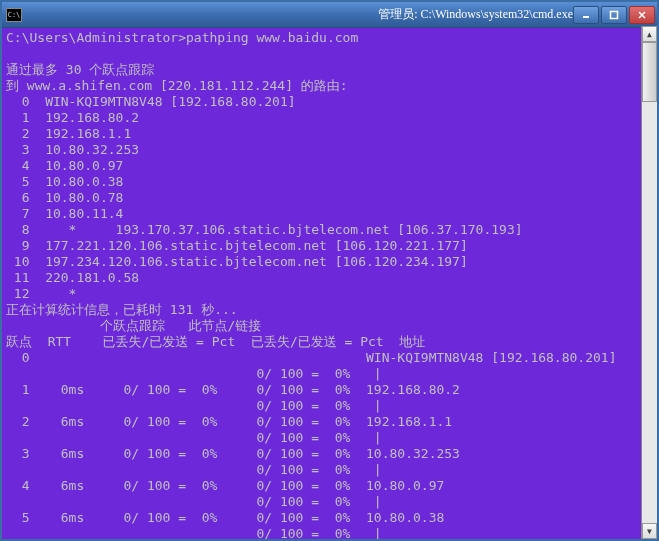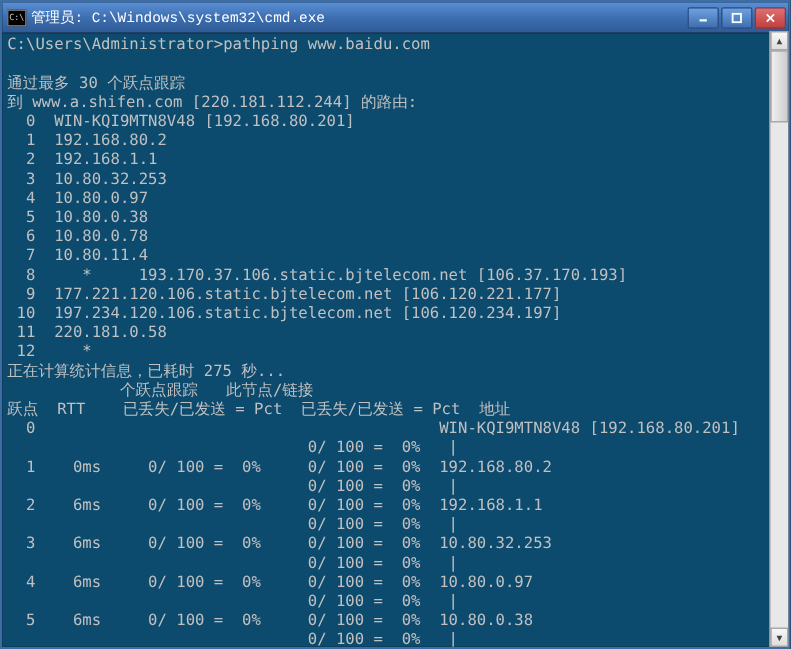--- a/index.html
+++ b/index.html
@@ -36,23 +36,24 @@
   align-items: center;
   justify-content: center;
   font-size: 7px;
   color: #ccc;
   font-family: monospace;
 }
 .titlebar-text {
   flex: 1;
   color: #fff;
   font-size: 12px;
-  font-family: Liberation Mono, monospace;
+  font-family: Liberation Serif, serif;
   white-space: nowrap;
   overflow: hidden;
+  text-align: right;
 }
 .titlebar-buttons {
   display: flex;
   gap: 2px;
 }
 .titlebar-btn {
   width: 26px;
   height: 18px;
   background: linear-gradient(to bottom, #6fa0e0 0%, #3d6fb0 100%);
   border: 1px solid #2a4e80;
@@ -62,21 +63,21 @@
   justify-content: center;
   cursor: pointer;
 }
 .titlebar-btn.close {
   background: linear-gradient(to bottom, #e07070 0%, #c04040 100%);
   border-color: #a03030;
 }
 .titlebar-btn svg { width: 10px; height: 10px; }
 .console {
   flex: 1;
-  background: #0c4a6e;
+  background: #6d28d9;
   color: #c0c0c0;
   font-family: "NSimSun", "SimSun", "Consolas", monospace;
   font-size: 13px;
   line-height: 16px;
   padding: 2px 4px;
   white-space: pre;
   overflow: hidden;
   position: relative;
 }
 .scrollbar {
@@ -153,21 +154,21 @@
   3  10.80.32.253
   4  10.80.0.97
   5  10.80.0.38
   6  10.80.0.78
   7  10.80.11.4
   8     *     193.170.37.106.static.bjtelecom.net [106.37.170.193]
   9  177.221.120.106.static.bjtelecom.net [106.120.221.177]
  10  197.234.120.106.static.bjtelecom.net [106.120.234.197]
  11  220.181.0.58
  12     *</span>
-<span>正在计算统计信息，已耗时 275 秒...</span>
+<span>正在计算统计信息，已耗时 131 秒...</span>
 <span>            个跃点跟踪   此节点/链接</span>
 <span>跃点  RTT    已丢失/已发送 = Pct  已丢失/已发送 = Pct  地址</span>
 <span id="stats-block">  0                                           WIN-KQI9MTN8V48 [192.168.80.201]
                                 0/ 100 =  0%   |
   1    0ms     0/ 100 =  0%     0/ 100 =  0%  192.168.80.2
                                 0/ 100 =  0%   |
   2    6ms     0/ 100 =  0%     0/ 100 =  0%  192.168.1.1
                                 0/ 100 =  0%   |
   3    6ms     0/ 100 =  0%     0/ 100 =  0%  10.80.32.253
                                 0/ 100 =  0%   |

